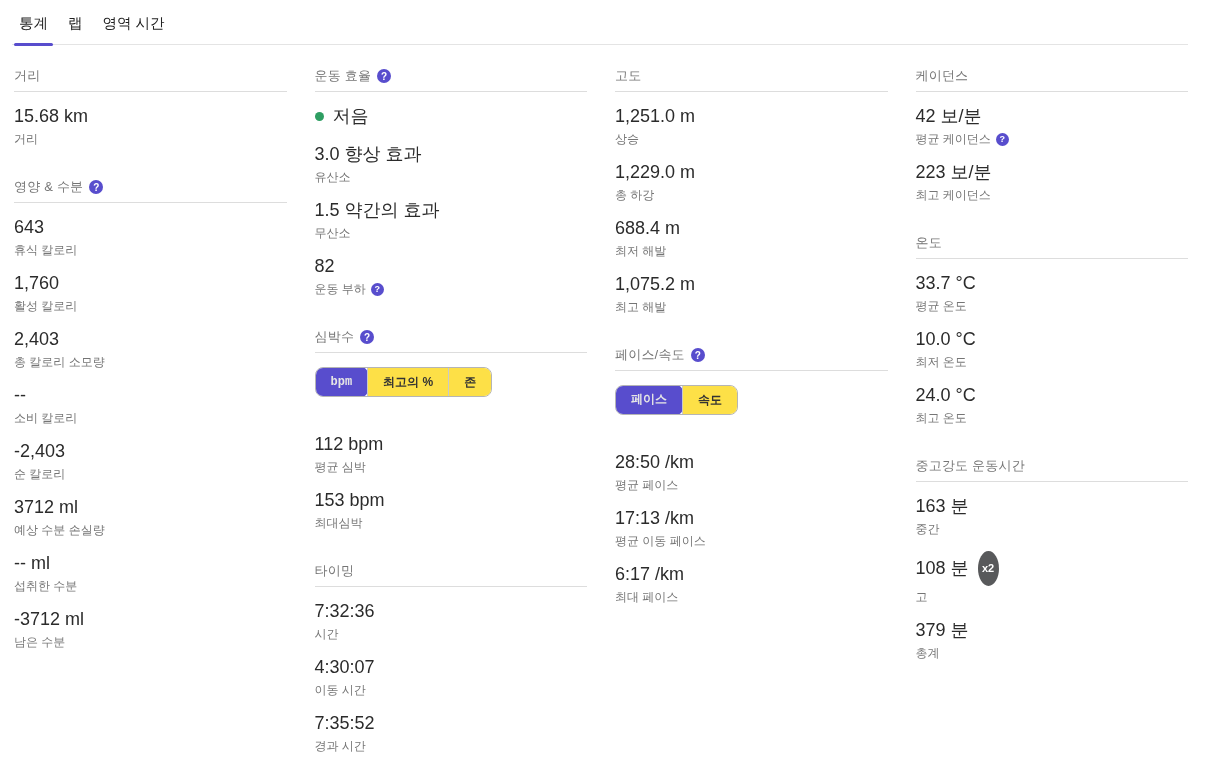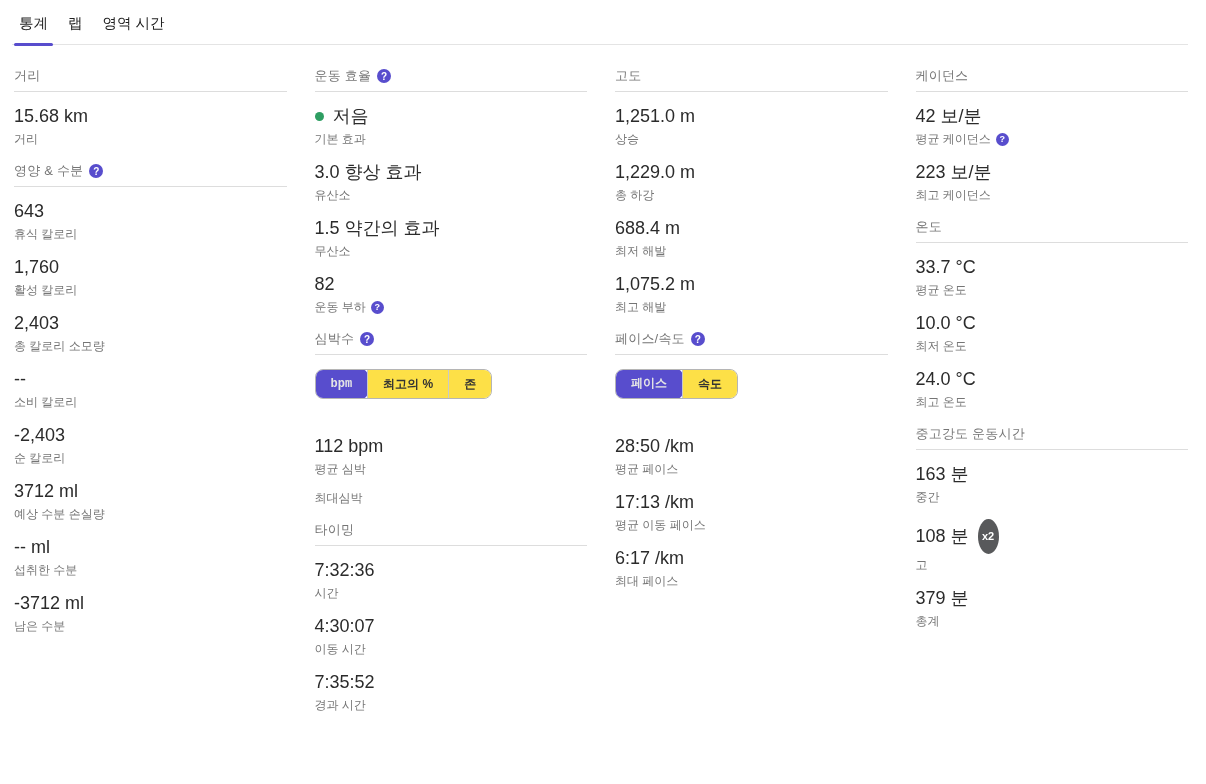--- a/index.html
+++ b/index.html
@@ -21,21 +21,21 @@
   .tab.active::after {
     content: ""; position: absolute; left: 0; right: 0; bottom: -2px;
     height: 3px; background: var(--accent); border-radius: 2px;
   }
   
   .stats-grid {
     display: grid; grid-template-columns: repeat(4, 1fr);
     column-gap: 28px; padding: 22px 18px 40px 14px; align-items: start;
   }
   .col { min-width: 0; }
-  .section { margin-top: 16px; }
+  .section { margin-top: 32px; }
   .section:first-child { margin-top: 0; }
   .sec-head {
     display: flex; align-items: center; gap: 6px;
     padding-bottom: 6px; border-bottom: 1px solid #ddd; margin-bottom: 13px;
   }
   .sec-title { font-size: 13px; color: #757575; letter-spacing: .2px; }
   
   .stat { margin-bottom: 15px; }
   .stat-value {
     font-size: 18px; font-weight: 500; color: #2b2b2b; line-height: 23px;
@@ -175,23 +175,20 @@
       <section class="section">
         <div class="sec-head">
           <span class="sec-title">운동 효율</span>
           <button class="help">?</button>
         </div>
         <div class="stat">
           <div class="stat-value">
             <span class="dot"></span>
             <span>저음</span>
           </div>
-          <div class="stat-label">
-            <span>기본 효과</span>
-          </div>
         </div>
         <div class="stat">
           <div class="stat-value">
             <span>3.0 향상 효과</span>
           </div>
           <div class="stat-label">
             <span>유산소</span>
           </div>
         </div>
         <div class="stat">
@@ -220,20 +217,23 @@
           <button class="toggle-opt">최고의 %</button>
           <button class="toggle-opt">존</button>
         </div><div class="stat">
           <div class="stat-value">
             <span>112 bpm</span>
           </div>
           <div class="stat-label">
             <span>평균 심박</span>
           </div>
         </div><div class="stat">
+          <div class="stat-value">
+            <span>153 bpm</span>
+          </div>
           <div class="stat-label">
             <span>최대심박</span>
           </div>
         </div></section>
       <section class="section">
         <div class="sec-head">
           <span class="sec-title">타이밍</span>
         </div>
         <div class="stat">
           <div class="stat-value">

